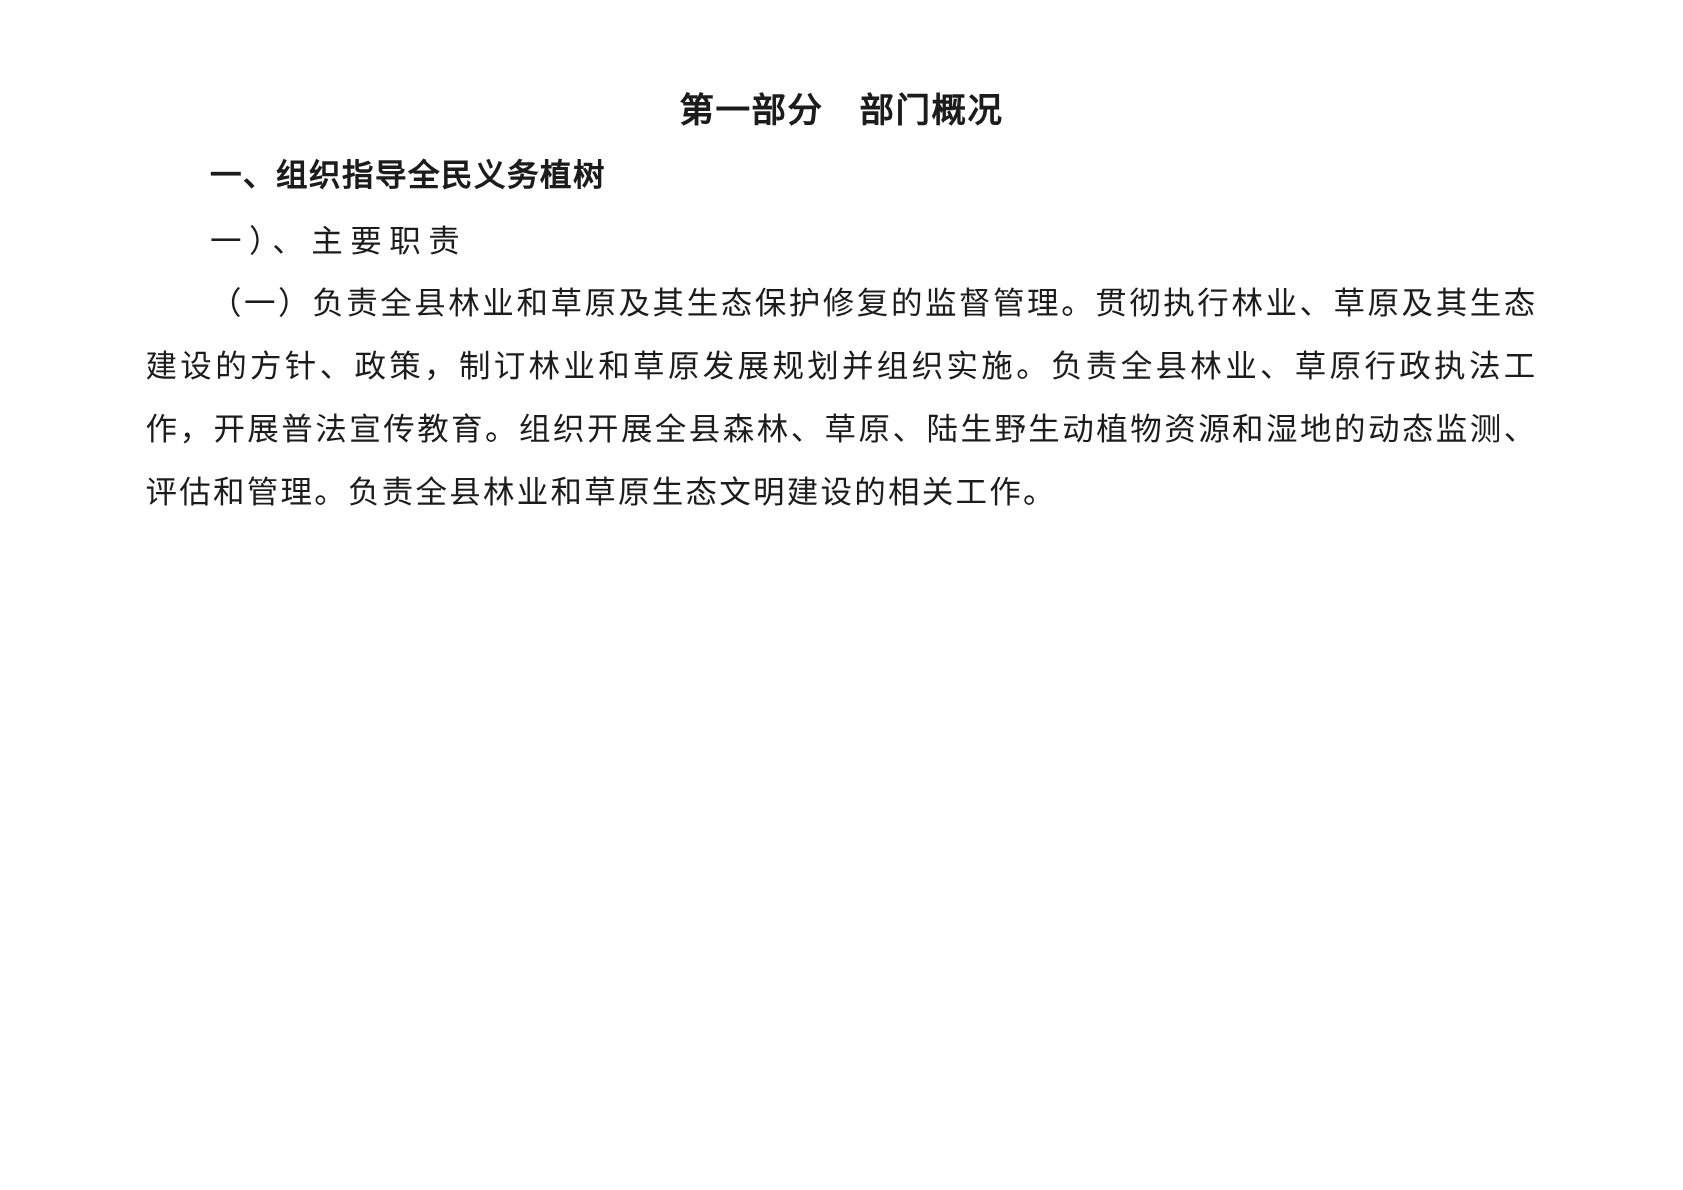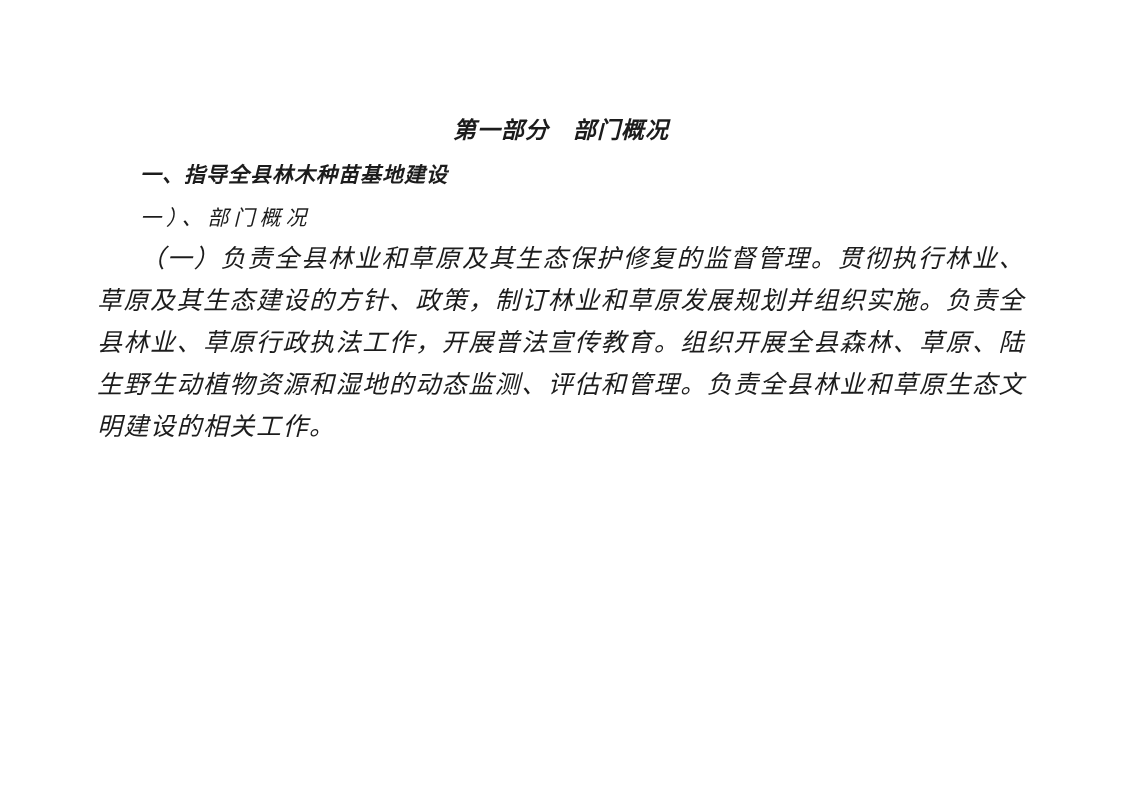--- a/index.html
+++ b/index.html
@@ -8,24 +8,23 @@
     background: #ffffff;
   }
   .page {
     position: relative;
     width: 1122px;
     height: 793px;
     margin: 0 auto;
     background: var(--page-bg, #ffffff);
     color: var(--text-color, #1c1c1c);
     box-sizing: border-box;
-    padding: 115px 97px 0 97px;
+    padding: 58px 97px 0 97px;
     overflow: hidden;
     font-family: "Liberation Serif", "DejaVu Serif", serif;
-    font-style: italic;
   }
   .doc-title {
     margin: 0;
     font-family: "Liberation Sans", "DejaVu Sans", sans-serif;
     font-weight: 700;
     font-size: 23px;
     line-height: 30px;
     text-align: center;
     letter-spacing: 1px;
   }
@@ -42,33 +41,33 @@
     margin: 13px 0 0 0;
     padding-left: 43px;
     font-weight: 400;
     font-size: 21px;
     line-height: 30px;
     letter-spacing: 5px;
   }
   .body-para {
     margin: 5px 0 0 0;
     font-weight: 400;
-    font-size: 25px;
+    font-size: 21px;
     line-height: 42px;
     text-indent: 43px;
     text-align: justify;
     text-justify: inter-ideograph;
     letter-spacing: 1.5px;
   }
 </style>
 </head>
 <body>
 
 <div class="page">
   <h1 class="doc-title">第一部分　部门概况</h1>
 
-  <h2 class="section-heading">一、指导全县林木种苗基地建设</h2>
+  <h2 class="section-heading">一、组织指导全民义务植树</h2>
 
-  <div class="subsection-heading">一）、部门概况</div>
+  <div class="subsection-heading">一）、主要职责</div>
 
   <p class="body-para">（一）负责全县林业和草原及其生态保护修复的监督管理。贯彻执行林业、草原及其生态建设的方针、政策，制订林业和草原发展规划并组织实施。负责全县林业、草原行政执法工作，开展普法宣传教育。组织开展全县森林、草原、陆生野生动植物资源和湿地的动态监测、评估和管理。负责全县林业和草原生态文明建设的相关工作。</p>
 
 </div>
 
 </body></html>

